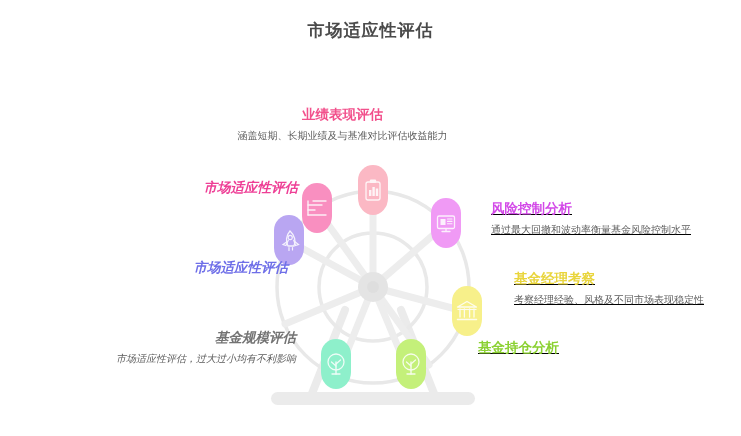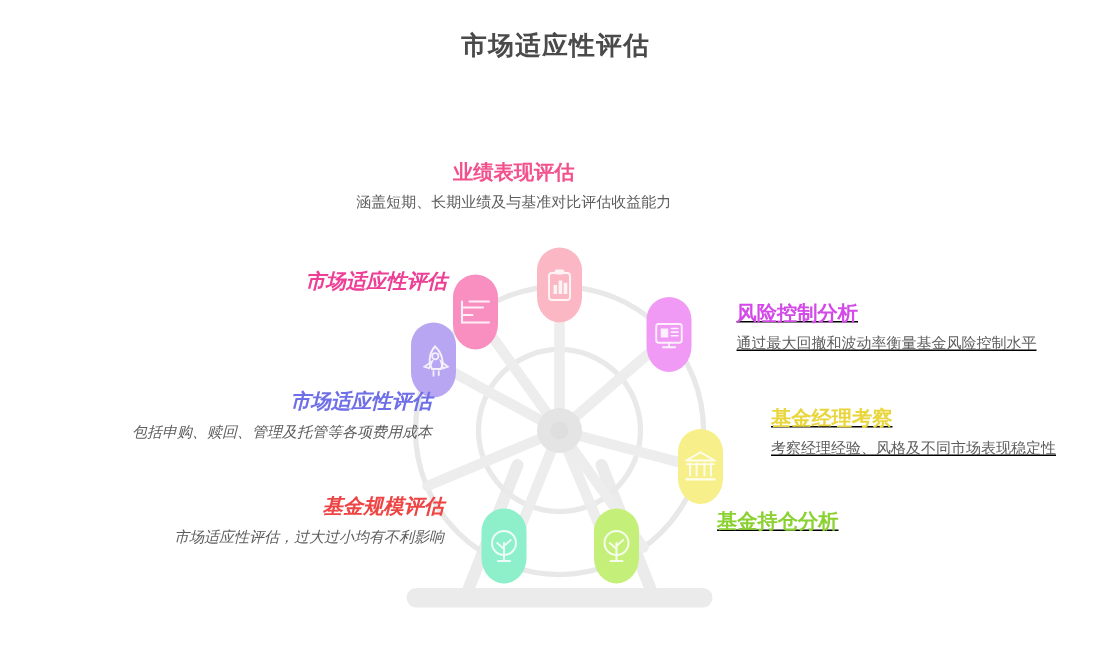--- a/index.html
+++ b/index.html
@@ -186,28 +186,27 @@
   <div class="lbl-title" style="color: rgb(238, 63, 150);">市场适应性评估</div>
 </div>
 
 <div class="label-block align-left" id="label-risk">
   <div class="lbl-title" style="color: rgb(211, 74, 232);">风险控制分析</div>
   <div class="lbl-desc">通过最大回撤和波动率衡量基金风险控制水平</div>
 </div>
 
 <div class="label-block align-right" id="label-fee">
   <div class="lbl-title" style="color: rgb(111, 111, 232);">市场适应性评估</div>
-  <div class="lbl-desc">包括申购、赎回、管理及托管等各项费用成本</div>
 </div>
 
 <div class="label-block align-left" id="label-manager">
   <div class="lbl-title" style="color: rgb(233, 213, 60);">基金经理考察</div>
   <div class="lbl-desc">考察经理经验、风格及不同市场表现稳定性</div>
 </div>
 
 <div class="label-block align-right" id="label-scale">
-  <div class="lbl-title" style="color: #ef4444;">基金规模评估</div>
+  <div class="lbl-title" style="color: #737373;">基金规模评估</div>
   <div class="lbl-desc">市场适应性评估，过大过小均有不利影响</div>
 </div>
 
 <div class="label-block align-left" id="label-holdings">
   <div class="lbl-title" style="color: rgb(139, 209, 50);">基金持仓分析</div>
 </div>
 
 </body></html>

